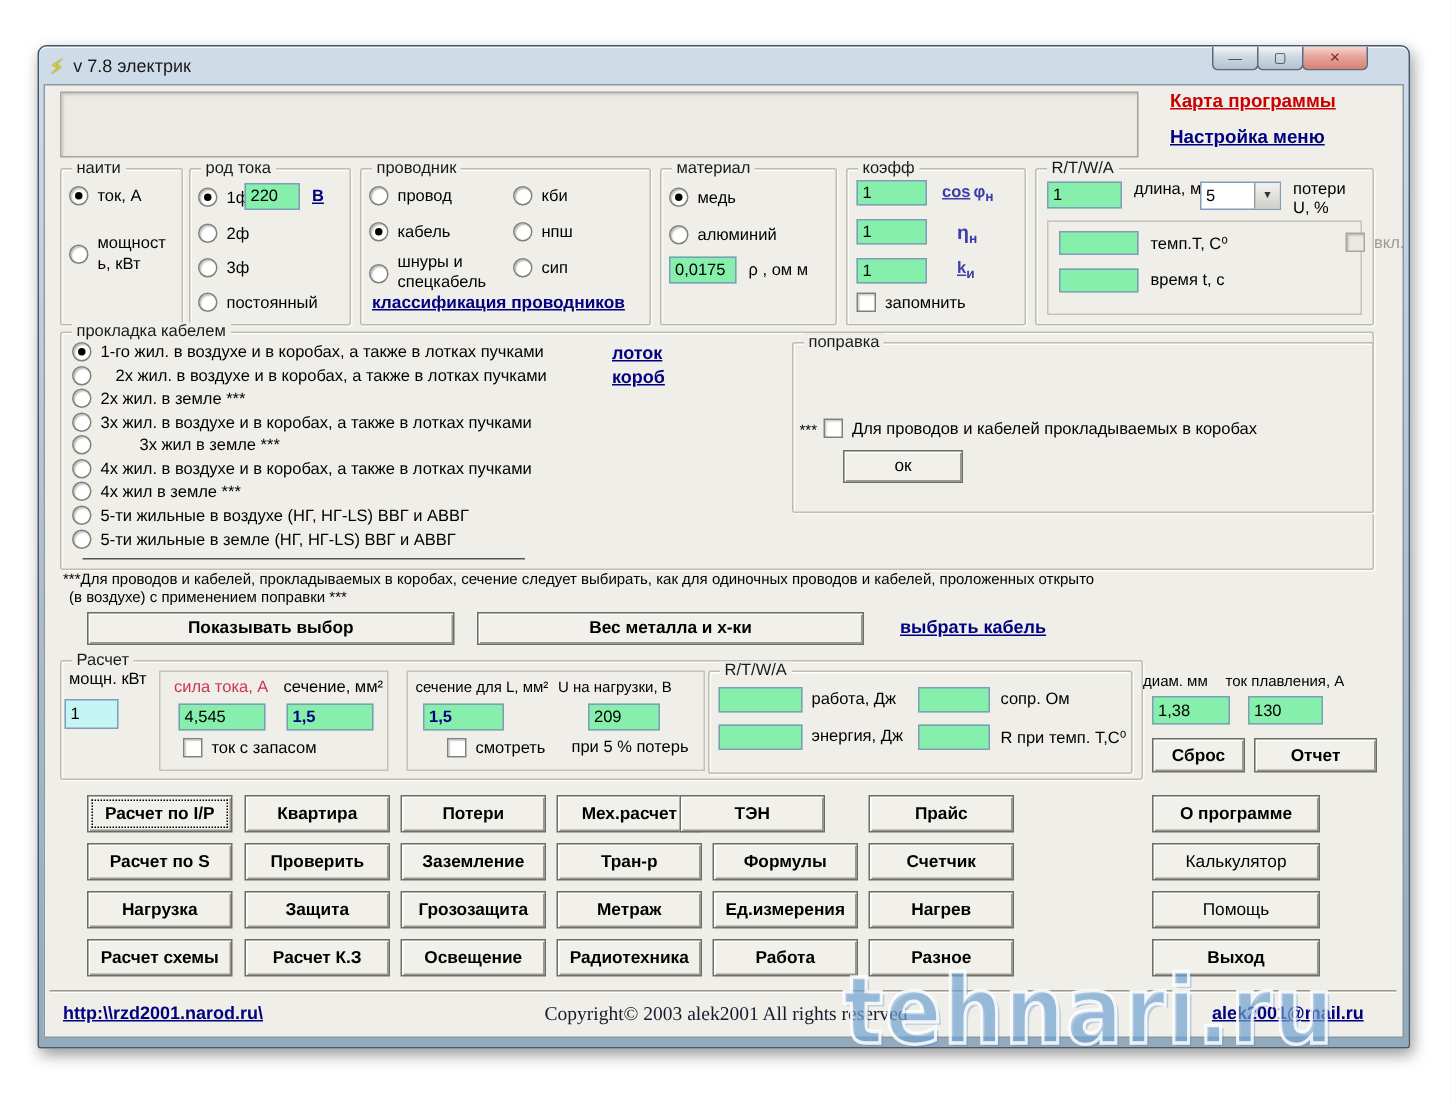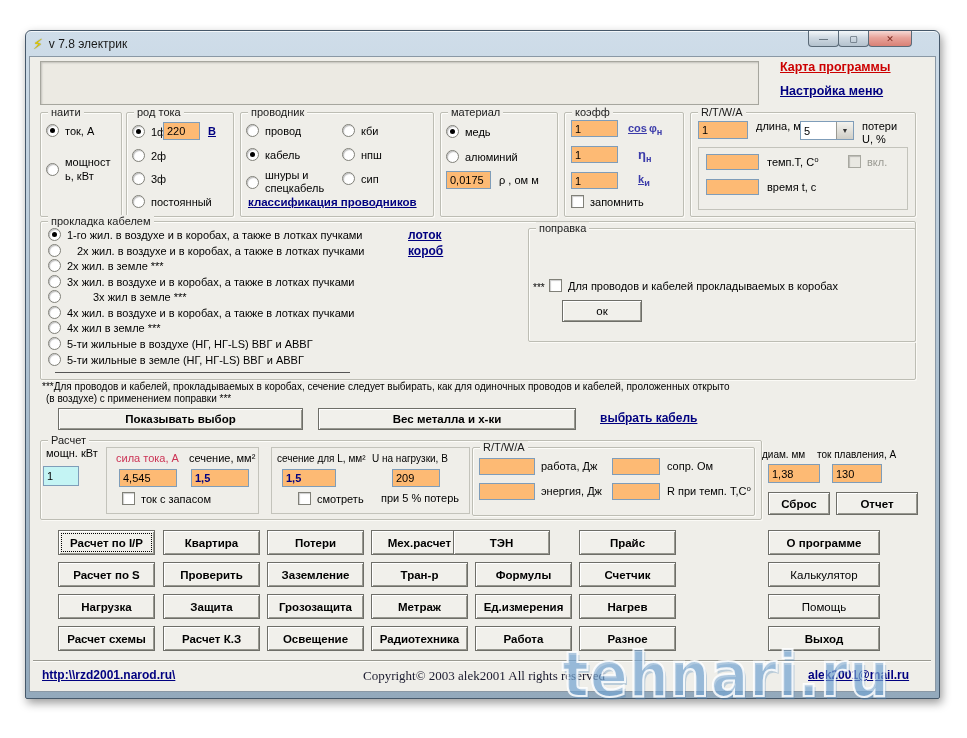--- a/index.html
+++ b/index.html
@@ -16,21 +16,21 @@
   .winbtns{right:55px;top:31px;display:flex;}
   .wbtn{width:29px;height:15px;border:1px solid #5a6a78;border-top:none;border-radius:0 0 4px 4px;
         background:linear-gradient(#f4f7fa,#cfd9e2 45%,#b4c2ce);display:flex;align-items:center;justify-content:center;
         font-size:9px;color:#33414e;margin-left:-1px;}
   .wbtn.close{width:42px;background:linear-gradient(#f6d9d4,#e8a39a 45%,#d98176);color:#7e2a20;font-weight:bold;}
   .client{left:29px;top:56px;width:905px;height:634px;background:#efeee9;border:1px solid #8a98a5;}
 
   
   .gb{border:1px solid #bdbdb4;border-radius:2px;box-shadow:inset 1px 1px 0 #fdfdfa,1px 1px 0 #fbfaf6;}
   .gb-t{position:absolute;top:-7px;left:7px;background:#efeee9;padding:0 3px;font-size:11px;color:#1a1a1a;white-space:nowrap;}
-  .tb{background:#fdba74;border:1px solid #7f9db9;font-family:"Liberation Sans",sans-serif;font-size:11px;padding:0 3px;box-sizing:border-box;}
+  .tb{background:#86efac;border:1px solid #7f9db9;font-family:"Liberation Sans",sans-serif;font-size:11px;padding:0 3px;box-sizing:border-box;}
   .tb.bold{font-weight:bold;color:#000080;}
   .radio{width:11px;height:11px;border-radius:50%;background:#fff;border:1px solid #808078;box-shadow:inset 1px 1px 1px rgba(0,0,0,.25);display:inline-block;flex:none;}
   .radio.on{position:relative;}
   .radio.on::after{content:"";position:absolute;left:3px;top:3px;width:5px;height:5px;border-radius:50%;background:#000;}
   .chk{width:11px;height:11px;background:#fff;border:1px solid #808078;box-shadow:inset 1px 1px 1px rgba(0,0,0,.2);display:inline-block;flex:none;}
   .chk.dis{background:#e9e8e2;border-color:#a8a8a0;}
   .lbl{font-size:11px;color:#000;white-space:nowrap;}
   .lnk{color:#000080;font-weight:bold;text-decoration:underline;cursor:pointer;white-space:nowrap;}
   .lnk.red{color:#cc0000;}
   .btn{background:#f1f0eb;border:1px solid #6e6e68;box-shadow:inset 1px 1px 0 #ffffff,inset -1px -1px 0 #97978f;
@@ -176,21 +176,21 @@
   <input class="abs tb" style="left: 698px; top: 121px; width: 50px; height: 18px;" value="1">
   <span class="abs lbl" style="left:756px;top:120px;white-space:normal;width:46px;line-height:13px;">длина, м</span>
   <div class="abs ddl" style="left:800px;top:121px;width:54px;height:19px;">
     <span class="val">5</span>
     <span class="arr">▼</span>
   </div>
   <span class="abs lbl" style="left:862px;top:120px;white-space:normal;width:48px;line-height:13px;">потери U, %</span>
   <div class="abs" style="left:698px;top:147px;width:208px;height:61px;border:1px solid #c3c3bb;"></div>
   <input class="abs tb" style="left: 706px; top: 154px; width: 53px; height: 16px;">
   <span class="abs lbl" style="left:767px;top:156px;">темп.T, C⁰</span>
-  <div class="abs row" style="left:848px;top:155px;align-items:flex-end;">
+  <div class="abs row" style="left:897px;top:155px;align-items:flex-end;">
     <span class="chk dis"></span>
     <span class="lbl" style="color:#9a9a92;">вкл.</span>
   </div>
   <input class="abs tb" style="left: 706px; top: 179px; width: 53px; height: 16px;">
   <span class="abs lbl" style="left:767px;top:181px;">время t, с</span>
 
   <div class="abs gb" style="left:40px;top:221px;width:874px;height:157px;">
     <span class="gb-t">прокладка кабелем</span>
   </div>
   <div class="abs row" style="left:48px;top:228px;">

